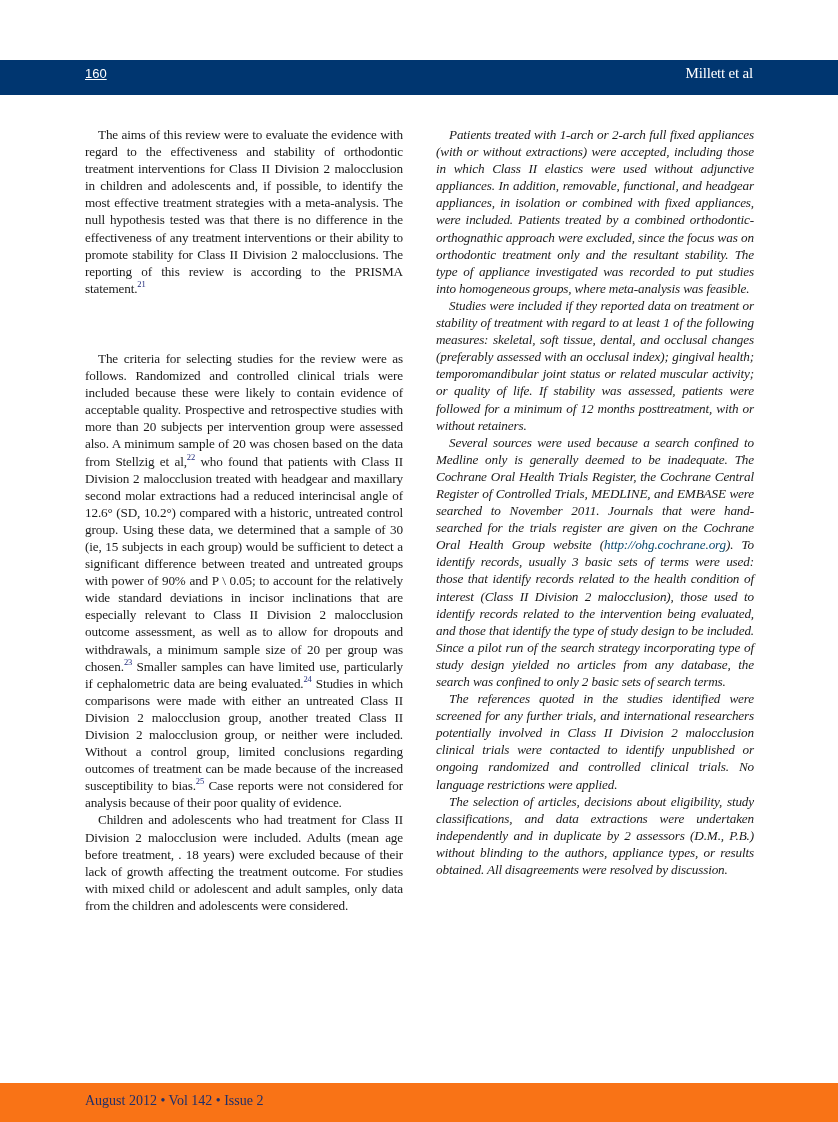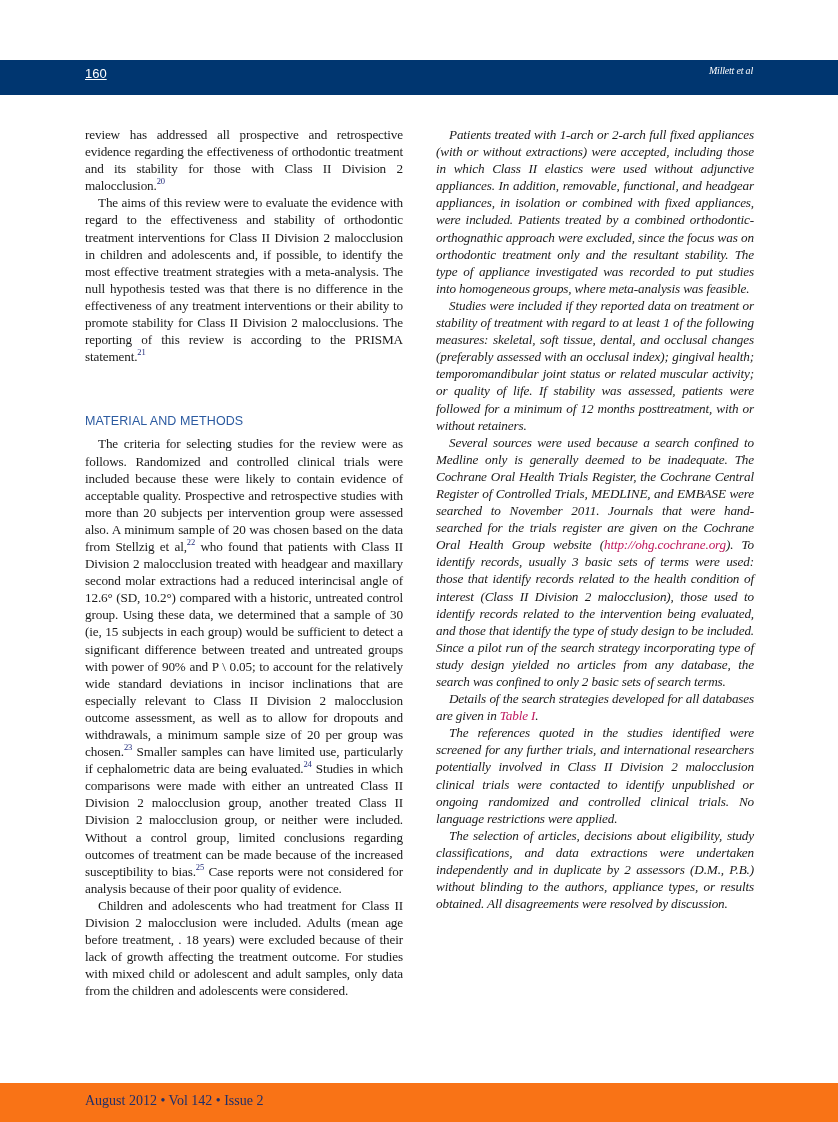--- a/index.html
+++ b/index.html
@@ -14,36 +14,36 @@
     background:#003670;
   }
   .header-band .page-num {
     position:absolute; left:85px; top:6px;
     font-family:"Liberation Sans", "DejaVu Sans", sans-serif;
     font-size:13px; color:#ffffff;text-decoration:underline;
   }
   .header-band .running-head {
     position:absolute; right:85px; top:5px;
     font-family:"Liberation Serif", serif;
-    font-size:10px; color:#ffffff; letter-spacing:-0.2px;font-style:italic;
+    font-size:15px; color:#ffffff; letter-spacing:-0.2px;
   }
   .col {
     position:absolute; top:126px; width:318px;
     font-size:13.2px; line-height:17.1px;
     text-align:justify; hyphens:manual;
     letter-spacing:-0.15px;
   }
   .col.left { left:85px; }
   .col.right { left:436px;font-style:italic; }
   .col p { margin:0; text-indent:13px; }
   .col p.noindent { text-indent:0; }
   .col sup {
     font-size:8.5px; line-height:0; vertical-align:6px; color:#1f2a7a;
   }
-  .col .link { color:#be185d; }
+  .col .link { color:#0c4a6e; }
   .section-heading {
     margin:0; padding:0;
     font-family:"Liberation Sans", "DejaVu Sans", sans-serif;
     font-size:12.5px; color:#2b5aa0; letter-spacing:0.1px;
     font-weight:normal;
   }
   .footer-band {
     position:absolute; left:0; top:1083px; width:838px; height:39px;
     background:#f97316;
   }
@@ -58,33 +58,30 @@
 </style>
 </head>
 <body>
 
 <div class="header-band">
   <span class="page-num">160</span>
   <span class="running-head">Millett et al</span>
 </div>
 
 <div class="col left">
-  <p class="noindent"><span>review has addressed all prospective and retrospective evidence regarding the effectiveness of orthodontic treatment and its stability for those with Class II Division 2 malocclusion.</span><sup>20</sup></p>
   <p><span>The aims of this review were to evaluate the evidence with regard to the effectiveness and stability of ortho­dontic treatment interventions for Class II Division 2 malocclusion in children and adolescents and, if possi­ble, to identify the most effective treatment strategies with a meta-analysis. The null hypothesis tested was that there is no difference in the effectiveness of any treatment interventions or their ability to promote sta­bility for Class II Division 2 malocclusions. The reporting of this review is according to the PRISMA statement.</span><sup>21</sup></p>
   <div style="height:48px"></div>
-  <h2 class="section-heading">MATERIAL AND METHODS</h2>
   <div style="height:5px"></div>
   <p><span>The criteria for selecting studies for the review were as follows. Randomized and controlled clinical trials were included because these were likely to contain evidence of acceptable quality. Prospective and retro­spective studies with more than 20 subjects per interven­tion group were assessed also. A minimum sample of 20 was chosen based on the data from Stellzig et al,</span><sup>22</sup><span> who found that patients with Class II Division 2 malocclusion treated with headgear and maxillary second molar ex­tractions had a reduced interincisal angle of 12.6° (SD, 10.2°) compared with a historic, untreated control group. Using these data, we determined that a sample of 30 (ie, 15 subjects in each group) would be sufficient to detect a significant difference between treated and untreated groups with power of 90% and P \ 0.05; to account for the relatively wide standard deviations in in­cisor inclinations that are especially relevant to Class II Division 2 malocclusion outcome assessment, as well as to allow for dropouts and withdrawals, a minimum sample size of 20 per group was chosen.</span><sup>23</sup><span> Smaller sam­ples can have limited use, particularly if cephalometric data are being evaluated.</span><sup>24</sup><span> Studies in which compari­sons were made with either an untreated Class II Division 2 malocclusion group, another treated Class II Division 2 malocclusion group, or neither were included. Without a control group, limited conclusions regarding outcomes of treatment can be made because of the increased sus­ceptibility to bias.</span><sup>25</sup><span> Case reports were not considered for analysis because of their poor quality of evidence.</span></p>
   <p><span>Children and adolescents who had treatment for Class II Division 2 malocclusion were included. Adults (mean age before treatment, . 18 years) were excluded because of their lack of growth affecting the treatment outcome. For studies with mixed child or adolescent and adult samples, only data from the children and ad­olescents were considered.</span></p>
 </div>
 
 <div class="col right">
   <p><span>Patients treated with 1-arch or 2-arch full fixed ap­pliances (with or without extractions) were accepted, including those in which Class II elastics were used with­out adjunctive appliances. In addition, removable, func­tional, and headgear appliances, in isolation or combined with fixed appliances, were included. Patients treated by a combined orthodontic-orthognathic ap­proach were excluded, since the focus was on orthodon­tic treatment only and the resultant stability. The type of appliance investigated was recorded to put studies into homogeneous groups, where meta-analysis was feasible.</span></p>
   <p><span>Studies were included if they reported data on treat­ment or stability of treatment with regard to at least 1 of the following measures: skeletal, soft tissue, dental, and occlusal changes (preferably assessed with an occlusal index); gingival health; temporomandibular joint status or related muscular activity; or quality of life. If stability was assessed, patients were followed for a minimum of 12 months posttreatment, with or without retainers.</span></p>
   <p><span>Several sources were used because a search confined to Medline only is generally deemed to be inadequate. The Cochrane Oral Health Trials Register, the Cochrane Central Register of Controlled Trials, MEDLINE, and EMBASE were searched to November 2011. Journals that were hand-searched for the trials register are given on the Cochrane Oral Health Group website (</span><span class="link">http://ohg.cochrane.org</span><span>). To identify records, usually 3 basic sets of terms were used: those that identify records related to the health condition of interest (Class II Division 2 malocclusion), those used to identify records related to the intervention being evaluated, and those that identify the type of study design to be included. Since a pilot run of the search strategy incorporating type of study design yielded no articles from any database, the search was confined to only 2 basic sets of search terms.</span></p>
-  <p><span>Details of the search strategies developed for all data­bases are given in </span><span class="link">Table I</span><span>.</span></p>
   <p><span>The references quoted in the studies identified were screened for any further trials, and international re­searchers potentially involved in Class II Division 2 mal­occlusion clinical trials were contacted to identify unpublished or ongoing randomized and controlled clinical trials. No language restrictions were applied.</span></p>
   <p><span>The selection of articles, decisions about eligibility, study classifications, and data extractions were under­taken independently and in duplicate by 2 assessors (D.M., P.B.) without blinding to the authors, appliance types, or results obtained. All disagreements were re­solved by discussion.</span></p>
 </div>
 
 <div class="footer-band">
   <span class="issue-info">August 2012 • Vol 142 • Issue 2</span>
 </div>
 
 </body></html>

